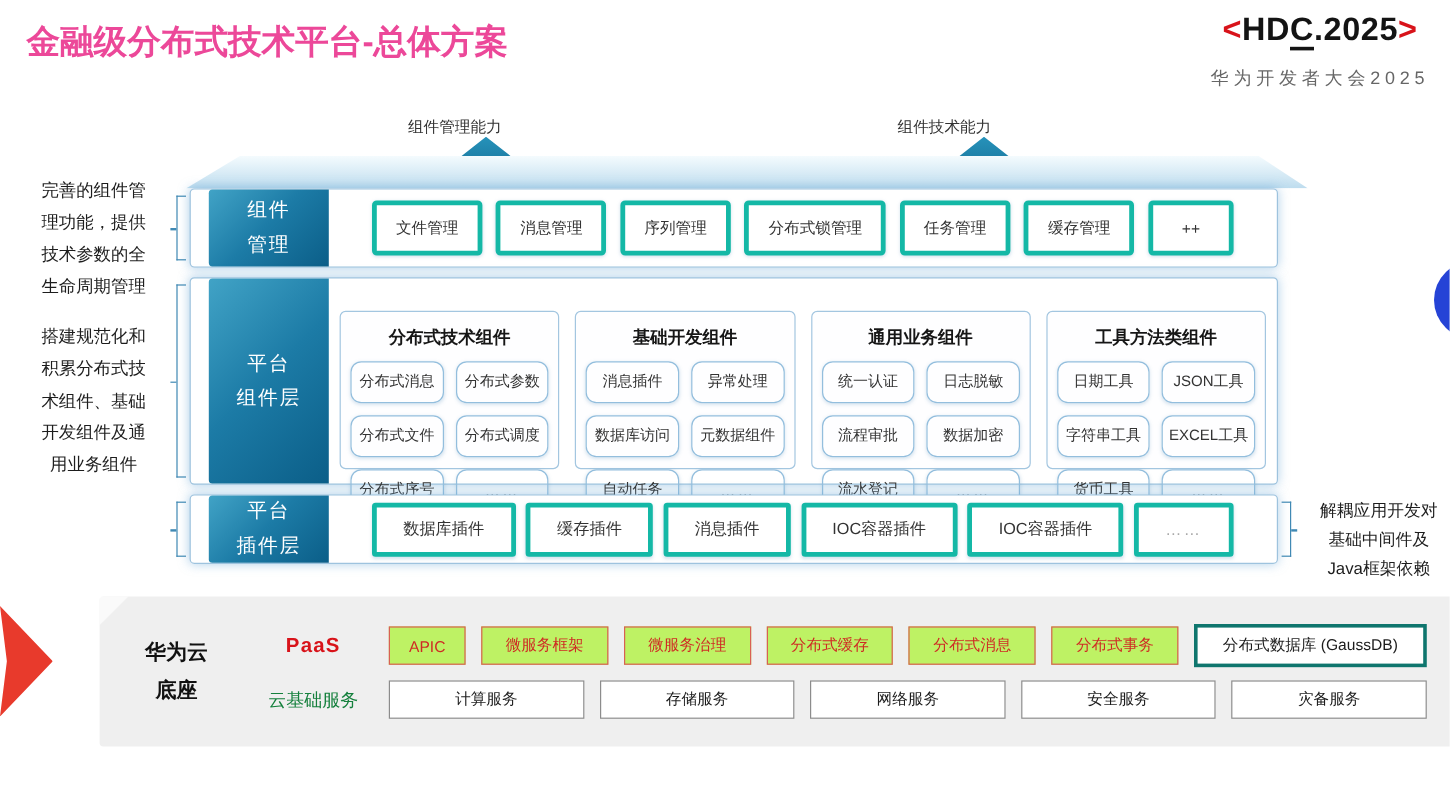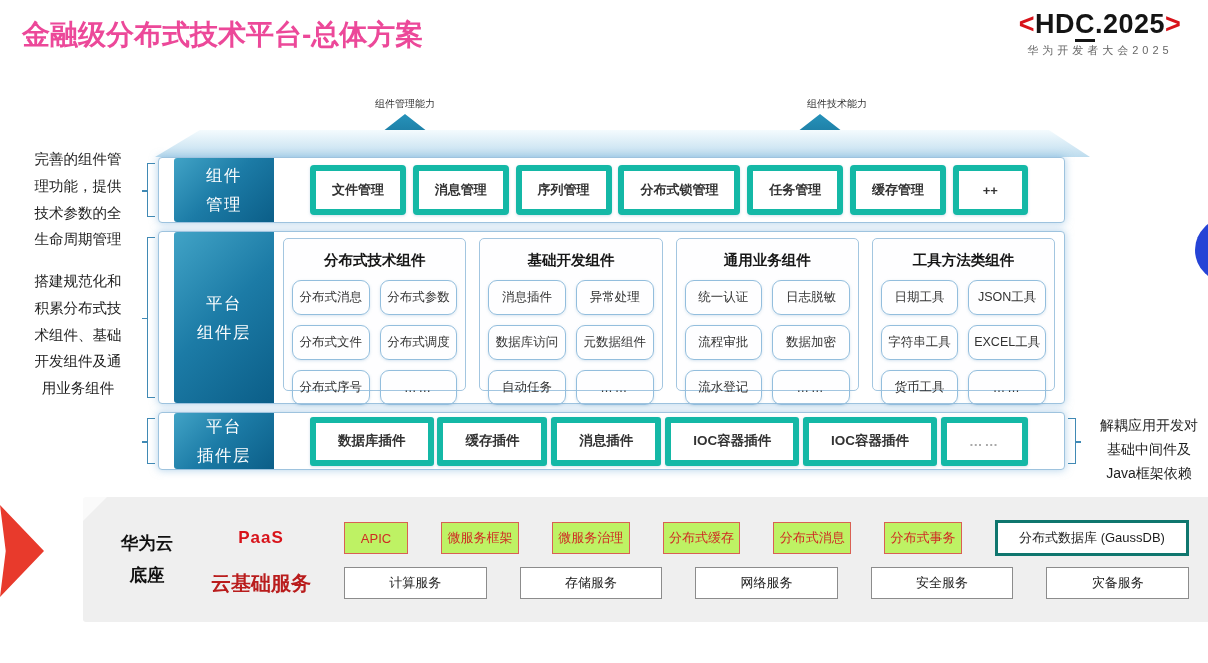--- a/index.html
+++ b/index.html
@@ -8,51 +8,51 @@
     font-family:"Liberation Sans","DejaVu Sans",sans-serif;color:#222;
   }
   .pre{white-space:pre-line;}
 
   
   .page-title{position:absolute;left:22px;top:16px;font-size:28px;font-weight:bold;color:#ec4899;}
   .hdc{position:absolute;right:6px;top:8px;width:204px;text-align:center;}
   .hdc-main{font-size:27px;font-weight:bold;color:#141414;letter-spacing:.5px;line-height:1.2;}
   .hdc-bracket{color:#d8131a;}
   .hdc-c{border-bottom:3px solid #141414;padding-bottom:0px;}
-  .hdc-sub{font-size:11px;color:#666;letter-spacing:4px;margin-top:3px;}
-
-  
-  .arrow-label{position:absolute;top:97px;width:130px;text-align:center;font-size:10px;color:#333;}
+  .hdc-sub{font-size:15px;color:#666;letter-spacing:4px;margin-top:16px;}
+
+  
+  .arrow-label{position:absolute;top:97px;width:130px;text-align:left;font-size:13px;color:#333;}
   .up-arrow{position:absolute;top:114px;width:46px;height:41px;
     background:linear-gradient(180deg,#2692ba 0%,#15688e 100%);
     clip-path:polygon(50% 0,100% 44%,71% 44%,71% 100%,29% 100%,29% 44%,0 44%);}
 
   
   .slab{position:absolute;left:155px;top:130px;width:935px;height:27px;
     background:linear-gradient(180deg,#f4fbfe 0%,#cfe6f3 70%,#bddcee 100%);
     clip-path:polygon(4.8% 0,95.6% 0,100% 100%,0 100%);}
 
   
   .row{position:absolute;left:158px;width:905px;background:#fff;border:1px solid #9ec3de;
     border-radius:4px;box-shadow:0 0 9px rgba(110,170,215,.55);display:flex;}
   .row1{top:157px;height:64px;}
   .row2{top:231px;height:171px;}
   .row3{top:412px;height:56px;}
   .row-label{flex:0 0 100px;background:linear-gradient(135deg,#41a3c6 0%,#1c7ba6 48%,#0b5e88 100%);
     color:#fff;display:flex;align-items:center;justify-content:center;text-align:center;
     font-size:16.5px;letter-spacing:1.5px;line-height:1.75;border-radius:3px 0 0 3px;margin-left:15px;}
   .row-content{flex:1;display:flex;align-items:center;justify-content:space-between;padding:0 36px;}
-  .cell{border:6px solid #14b8a6;border-radius:4px;background:#fff;height:38px;padding:0 16px;
+  .cell{border:4px solid #14b8a6;border-radius:4px;background:#fff;height:38px;padding:0 16px;
     display:flex;align-items:center;justify-content:center;font-size:13px;color:#333;
-    box-shadow:0 1px 3px rgba(100,150,190,.28);font-weight:bold;}
+    box-shadow:0 1px 3px rgba(100,150,190,.28);}
   .cell.wide{padding:0 24px;}
   .row3 .cell{height:37px;padding:0 22px;font-size:13.5px;border-radius:3px;}
   .muted{color:#a9a9a9;letter-spacing:2px;}
 
-  .row2-content{flex:1;display:flex;gap:13px;padding:6px 9px 12px;}
+  .row2-content{flex:1;display:flex;gap:13px;padding:27px 9px 12px;}
   .group{flex:1;border:1px solid #a3c6e0;border-radius:5px;background:#fefeff;
     padding:5px 8px 10px;display:flex;flex-direction:column;}
   .group-title{text-align:center;font-weight:bold;font-size:14.5px;color:#161616;padding:7px 0 10px;}
   .group-grid{display:grid;grid-template-columns:1fr 1fr;gap:10px;flex:1;}
   .gcell{border:1px solid #93bedd;border-radius:9px;height:33px;display:flex;align-items:center;
     justify-content:center;font-size:12.5px;color:#333;box-shadow:0 1px 3px rgba(100,150,190,.25);}
 
   
   .bracket-l{position:absolute;left:-12px;top:5px;bottom:5px;width:7px;
     border:1.5px solid #4089b4;border-right:none;}
@@ -72,45 +72,45 @@
   .red-arrow{position:absolute;left:0;top:505px;width:44px;height:92px;background:#e83a2c;
     clip-path:polygon(0 0,100% 50%,0 100%,13% 50%);}
 
   
   .foundation{position:absolute;left:55px;top:497px;width:1130px;height:125px;background:#efefef;
     border-radius:3px;display:flex;align-items:center;padding:0;margin-left:28px;}
   .foundation::before{content:"";position:absolute;left:0;top:0;width:0;height:0;
     border-top:24px solid rgba(255,255,255,.65);border-right:24px solid transparent;}
   .fnd-label{flex:0 0 128px;font-size:17.5px;font-weight:bold;color:#111;text-align:center;line-height:1.8;}
   .fnd-rows{flex:1;display:flex;flex-direction:column;gap:11px;padding-right:24px;}
-  .fnd-row{display:flex;align-items:center;gap:33px;}
+  .fnd-row{display:flex;align-items:center;gap:13px;}
   .fnd-row-label{flex:0 0 100px;text-align:center;}
   .paas-label{font-size:17px;font-weight:bold;color:#d8131a;letter-spacing:1px;}
-  .cloud-label{font-size:20px;color:#b91c1c;font-weight:bold;}
+  .cloud-label{font-size:15px;color:#15803d;}
   .paas-cell{height:30px;border:1px solid #d96054;background:#bef264;color:#cf2b24;font-size:13px;
     display:flex;align-items:center;justify-content:center;flex:1;}
   .paas-cell.apic{flex:0 0 62px;}
   .db-cell{height:30px;border:3px solid #0f766e;background:#fff;color:#1c1c1c;font-size:13px;
     display:flex;align-items:center;justify-content:center;flex:0 0 188px;}
   .cloud-cell{height:30px;border:1px solid #8c8c8c;background:#fff;color:#1c1c1c;font-size:13px;
     display:flex;align-items:center;justify-content:center;flex:1;}
 </style>
 </head>
 <body>
 
 <div class="page-title">金融级分布式技术平台-总体方案</div>
 
 <div class="hdc">
   <div class="hdc-main"><span class="hdc-bracket">&lt;</span><span>HD</span><span class="hdc-c">C</span><span>.2025</span><span class="hdc-bracket">&gt;</span></div>
   <div class="hdc-sub">华为开发者大会2025</div>
 </div>
 
 <div class="arrow-label" style="left:340px;">组件管理能力</div>
 <div class="up-arrow" style="left:382px;"></div>
-<div class="arrow-label" style="left:772px;font-family:Liberation Serif, serif;">组件技术能力</div>
+<div class="arrow-label" style="left:748px;font-family:Liberation Serif, serif;">组件技术能力</div>
 <div class="up-arrow" style="left:797px;"></div>
 
 <div class="slab"></div>
 
 <div class="row row1">
   <span class="bracket-l"></span>
   <div class="row-label pre">组件
 管理</div>
   <div class="row-content">
     <div class="cell">文件管理</div>

